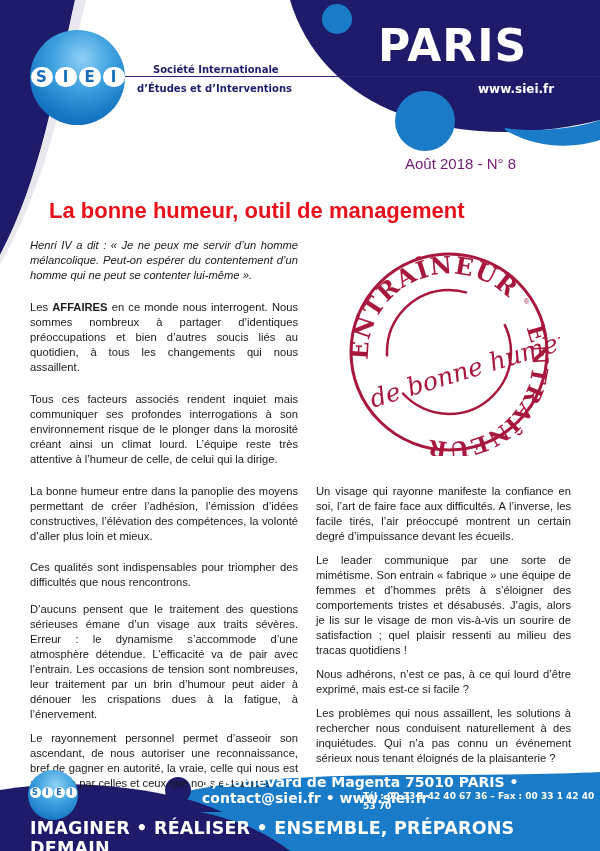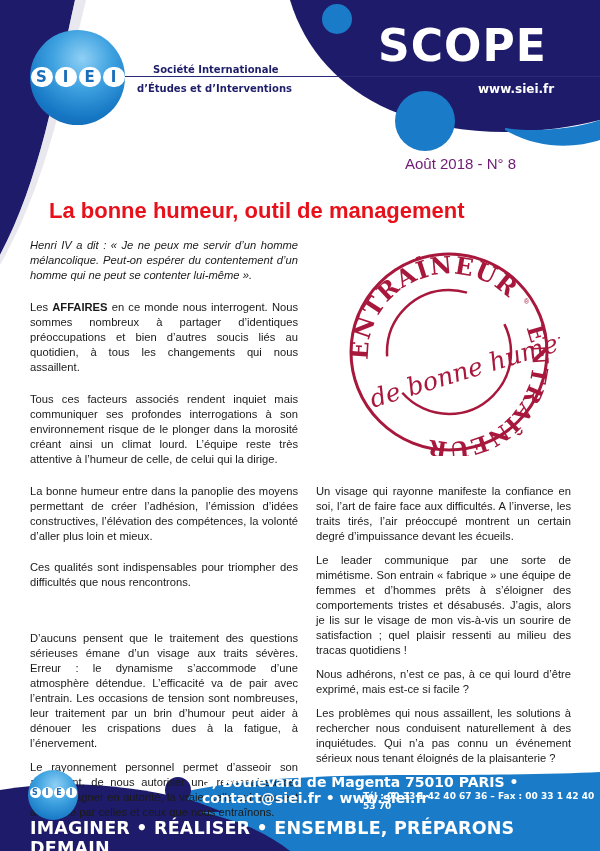--- a/index.html
+++ b/index.html
@@ -105,32 +105,32 @@
   <span>S</span>
   <span>I</span>
   <span>E</span>
   <span>I</span>
 </div>
 <div class="org-rule"></div>
 <div class="org-name">
   <div class="l1">Société Internationale</div>
   <div>d’Études et d’Interventions</div>
 </div>
-<div class="scope-title">SCOPE</div>
+<div class="scope-title">PARIS</div>
 <div class="scope-url">www.siei.fr</div>
 <div class="issue">Août 2018 - N° 8</div>
 
 <h1 class="headline" style="margin:4px">La bonne humeur, outil de management</h1>
 
 <div class="col col-left">
   <p class="italic">Henri IV a dit : « Je ne peux me servir d’un homme mélancolique. Peut-on espérer du contentement d’un homme qui ne peut se contenter lui-même ».</p>
   <p><span>Les </span><b>AFFAIRES</b><span> en ce monde nous interrogent. Nous sommes nombreux à partager d’identiques préoccupations et bien d’autres soucis liés au quotidien, à tous les changements qui nous assaillent.</span></p>
   <p>Tous ces facteurs associés rendent inquiet mais communiquer ses profondes interrogations à son environnement risque de le plonger dans la morosité créant ainsi un climat lourd. L’équipe reste très attentive à l’humeur de celle, de celui qui la dirige.</p>
   <p class="tight">La bonne humeur entre dans la panoplie des moyens permettant de créer l’adhésion, l’émission d’idées constructives, l’élévation des compétences, la volonté d’aller plus loin et mieux.</p>
-  <p style="margin-bottom:41px">Ces qualités sont indispensables pour triompher des difficultés que nous rencontrons.</p>
+  <p style="margin-bottom:12px">Ces qualités sont indispensables pour triompher des difficultés que nous rencontrons.</p>
   <p style="margin-bottom:9px">D’aucuns pensent que le traitement des questions sérieuses émane d’un visage aux traits sévères. Erreur : le dynamisme s’accommode d’une atmosphère détendue. L’efficacité va de pair avec l’entrain. Les occasions de tension sont nombreuses, leur traitement par un brin d’humour peut aider à dénouer les crispations dues à la fatigue, à l’énervement.</p>
   <p>Le rayonnement personnel permet d’asseoir son ascendant, de nous autoriser une reconnaissance, bref de gagner en autorité, la vraie, celle qui nous est accordée par celles et ceux que nous entraînons.</p>
 </div>
 
 <svg class="stamp" viewBox="0 0 222 208">
   <defs>
     <path id="arcTop" d="M30,112 A82,82 0 0 1 180,62"></path>
     <path id="arcBot" d="M188,80 A82,82 0 0 1 60,175"></path>
   </defs>
   <circle cx="111" cy="104" r="98" fill="none" stroke="#a8183c" stroke-width="3"></circle>
@@ -139,21 +139,21 @@
     <textPath href="#arcTop">ENTRAÎNEUR</textPath>
   </text>
   <text font-family="DejaVu Serif, serif" font-weight="bold" font-size="22" fill="#a8183c" letter-spacing="1">
     <textPath href="#arcBot">ENTRAÎNEUR</textPath>
   </text>
   <text x="22" y="135" font-family="DejaVu Serif, serif" font-style="italic" font-size="25" fill="#a8183c" transform="rotate(-17 111 104)">de bonne humeur</text>
   <text x="186" y="56" font-size="7" fill="#a8183c">®</text>
 </svg>
 
 <div class="col col-right">
-  <p>Un visage qui rayonne manifeste la confiance en soi, l’art de faire face aux difficultés. A l’inverse, les traits tirés, l’air préoccupé montrent un certain degré d’impuissance devant les écueils.</p>
+  <p>Un visage qui rayonne manifeste la confiance en soi, l’art de faire face aux difficultés. A l’inverse, les facile tirés, l’air préoccupé montrent un certain degré d’impuissance devant les écueils.</p>
   <p>Le leader communique par une sorte de mimétisme. Son entrain « fabrique » une équipe de femmes et d’hommes prêts à s’éloigner des comportements tristes et désabusés. J’agis, alors je lis sur le visage de mon vis-à-vis un sourire de satisfaction ; quel plaisir ressenti au milieu des tracas quotidiens !</p>
   <p>Nous adhérons, n’est ce pas, à ce qui lourd d’être exprimé, mais est-ce si facile ?</p>
   <p>Les problèmes qui nous assaillent, les solutions à rechercher nous conduisent naturellement à des inquiétudes. Qui n’a pas connu un événement sérieux nous tenant éloignés de la plaisanterie ?</p>
 </div>
 
 <div class="f-logo"></div>
 <div class="f-logo-letters">
   <span>S</span>
   <span>I</span>
   <span>E</span>

